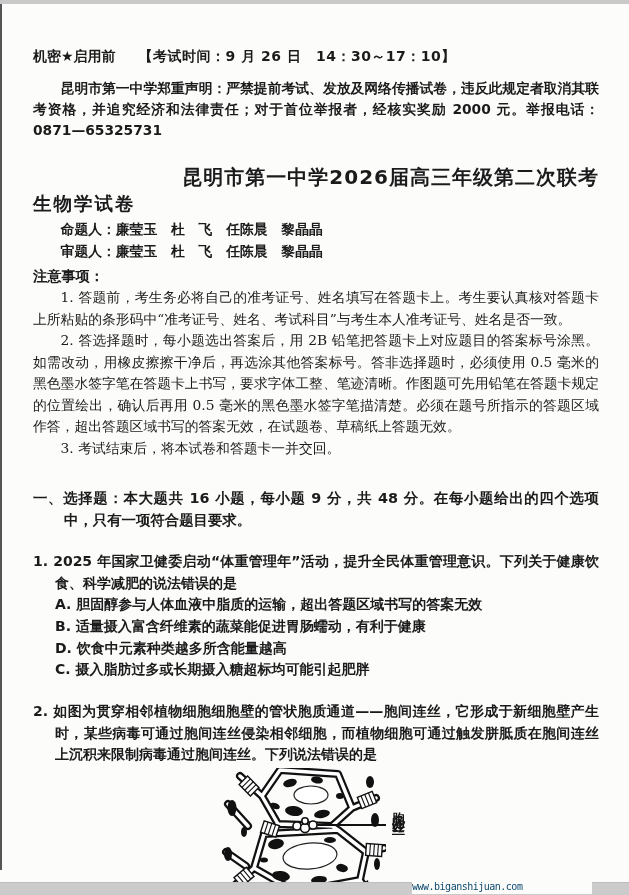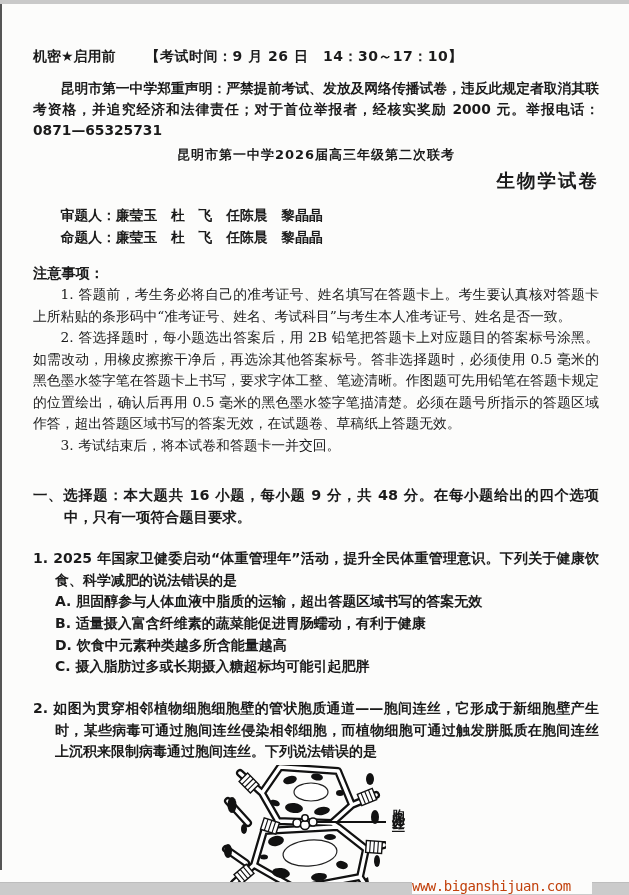--- a/index.html
+++ b/index.html
@@ -12,34 +12,34 @@
     color:#1b1b1b;
     font-family:"DejaVu Sans", sans-serif;
     overflow:hidden;
   }
   .edge-top    { position:absolute; top:0; left:0; width:629px; height:4px; background:#c9c9c9; }
   .edge-bottom { position:absolute; bottom:0; left:0; width:629px; height:13px; background:#cbcbcb; border-top:1px solid #bdbdbd; }
   .edge-left   { position:absolute; top:4px; left:0; width:2px; height:866px; background:#555; }
 
   .content { position:absolute; left:33px; top:48px; width:566px; }
 
-  .header-row { display:flex; align-items:baseline; gap:30px; font-weight:bold; font-size:14px; margin-bottom:12px; }
+  .header-row { display:flex; align-items:baseline; gap:23px; font-weight:bold; font-size:14px; margin-bottom:12px; }
   .header-row .time { letter-spacing:.5px; }
 
   .statement {
     font-weight:bold; font-size:13.8px; line-height:21px;
-    text-indent:2em; text-align:justify; margin-bottom:0;
+    text-indent:2em; text-align:justify; margin-bottom:23px;
   }
 
-  .title    { text-align:center; font-size:13px; font-weight:bold; letter-spacing:1px; line-height:27px; }
-  .subtitle { text-align:right; font-size:18.5px; font-weight:bold; letter-spacing:2px; line-height:26px; margin-bottom:11px; }
+  .title    { text-align:right; font-size:20px; font-weight:bold; letter-spacing:1px; line-height:27px; }
+  .subtitle { text-align:left; font-size:18.5px; font-weight:bold; letter-spacing:2px; line-height:26px; margin-bottom:2px; }
 
   .meta { font-family:"DejaVu Serif", serif; font-weight:bold; font-size:13.8px; line-height:21.5px; margin-left:2em; }
 
-  .notes-heading { font-weight:bold; font-size:14.2px; line-height:22px; margin-top:14px; }
+  .notes-heading { font-weight:bold; font-size:14.2px; line-height:22px; margin-top:3px; }
   .note {
     font-family:"DejaVu Serif", serif;
     font-size:13.8px; line-height:21.5px;
     text-indent:2em; text-align:justify;
   }
   .note-last { margin-bottom:28px; }
 
   .section-heading {
     font-weight:bold; font-size:14.4px; line-height:22px;
     padding-left:31px; text-indent:-31px; text-align:justify;
@@ -52,43 +52,43 @@
   .fig-label {
     writing-mode:vertical-rl; text-orientation:upright;
     font-size:13px; font-weight:bold; letter-spacing:3px;
     margin-top:34px; margin-left:3px; height:84px; color:#161616;
   }
   .footer { text-align:center; font-family:"DejaVu Serif", serif; font-weight:bold; font-size:13.5px; margin-top:5px; }
 
   .watermark { position:absolute; left:412px; top:831px; width:180px; z-index:6; background:#fcfcfb;margin-top:48px; }
   .wm-brand { font-size:27px; font-weight:bold; color:#0d0d0d; letter-spacing:1px; margin-left:19px; line-height:30px; }
   .wm-free  { position:absolute; left:1px; top:22px; width:15px; font-size:7px; line-height:8px; color:#d41f1f; font-weight:bold; }
-  .wm-url   { font-family:"DejaVu Sans Mono", monospace; font-size:14px; color:#c2410c; letter-spacing:-0.5px; line-height:15px; }
+  .wm-url   { font-family:"DejaVu Sans Mono", monospace; font-size:10px; color:#0c4a6e; letter-spacing:-0.5px; line-height:15px; }
 </style>
 </head>
 <body>
 
 <div class="page">
   <div class="edge-top"></div>
   <div class="edge-left"></div>
 
   <div class="content">
 
     <div class="header-row">
       <span>机密★启用前</span>
       <span class="time">【考试时间：9 月 26 日　14：30～17：10】</span>
     </div>
 
     <p class="statement">昆明市第一中学郑重声明：严禁提前考试、发放及网络传播试卷，违反此规定者取消其联考资格，并追究经济和法律责任；对于首位举报者，经核实奖励 2000 元。举报电话：0871—65325731</p>
 
     <div class="title">昆明市第一中学2026届高三年级第二次联考</div>
     <div class="subtitle">生物学试卷</div>
 
+    <p class="meta">命题人：廉莹玉　杜　飞　任陈晨　黎晶晶</p>
     <p class="meta">审题人：廉莹玉　杜　飞　任陈晨　黎晶晶</p>
-    <p class="meta">命题人：廉莹玉　杜　飞　任陈晨　黎晶晶</p>
 
     <p class="notes-heading">注意事项：</p>
     <p class="note">1. 答题前，考生务必将自己的准考证号、姓名填写在答题卡上。考生要认真核对答题卡上所粘贴的条形码中“准考证号、姓名、考试科目”与考生本人准考证号、姓名是否一致。</p>
     <p class="note">2. 答选择题时，每小题选出答案后，用 2B 铅笔把答题卡上对应题目的答案标号涂黑。如需改动，用橡皮擦擦干净后，再选涂其他答案标号。答非选择题时，必须使用 0.5 毫米的黑色墨水签字笔在答题卡上书写，要求字体工整、笔迹清晰。作图题可先用铅笔在答题卡规定的位置绘出，确认后再用 0.5 毫米的黑色墨水签字笔描清楚。必须在题号所指示的答题区域作答，超出答题区域书写的答案无效，在试题卷、草稿纸上答题无效。</p>
     <p class="note note-last">3. 考试结束后，将本试卷和答题卡一并交回。</p>
 
     <p class="section-heading">一、选择题：本大题共 16 小题，每小题 9 分，共 48 分。在每小题给出的四个选项中，只有一项符合题目要求。</p>
 
     <p class="q">1. 2025 年国家卫健委启动“体重管理年”活动，提升全民体重管理意识。下列关于健康饮食、科学减肥的说法错误的是</p>
     <p class="opt">A. 胆固醇参与人体血液中脂质的运输，超出答题区域书写的答案无效</p>

